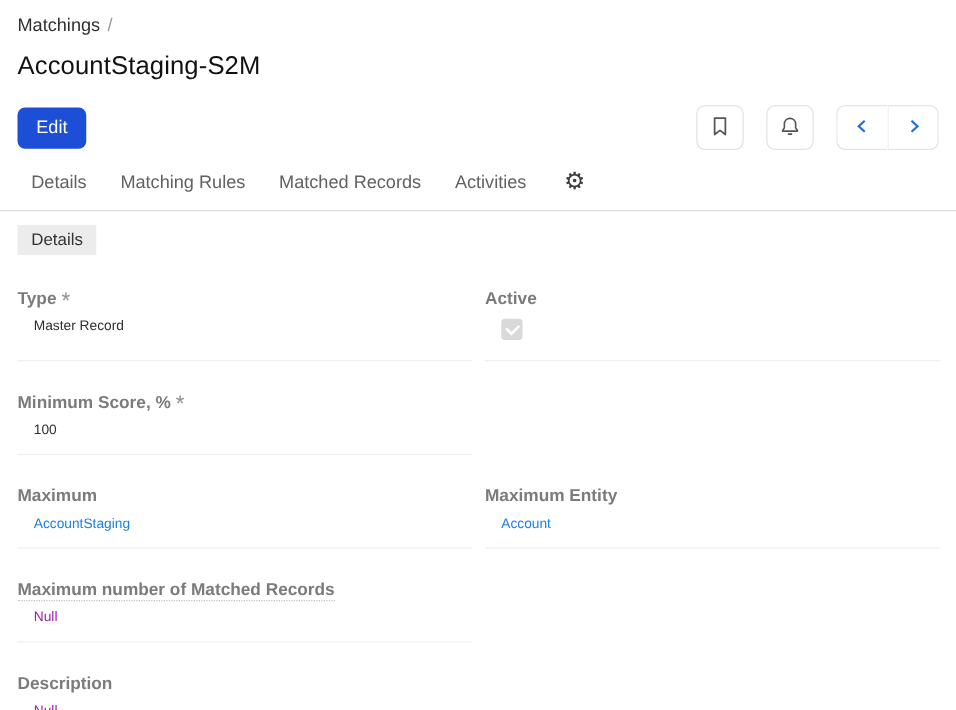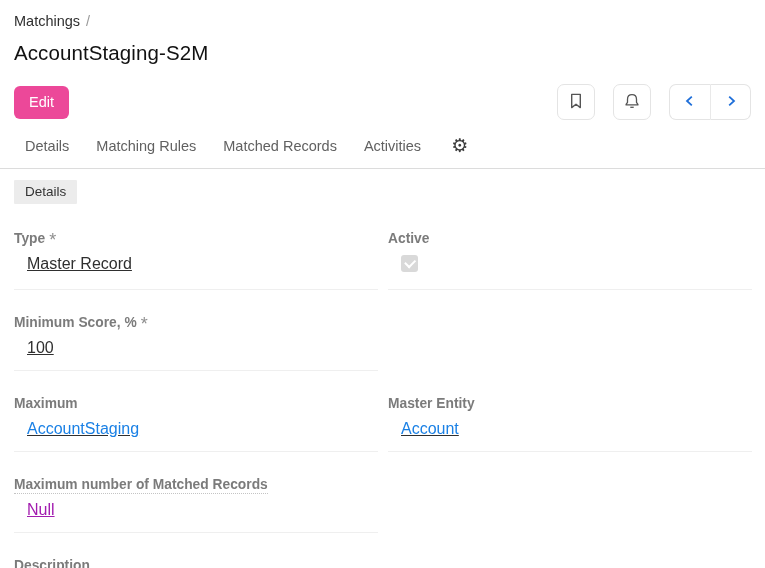--- a/index.html
+++ b/index.html
@@ -7,21 +7,21 @@
   body { font-family: "Liberation Sans", "DejaVu Sans", sans-serif; color: #333; }
 
   .header { padding: 13px 14px 0 14px; }
   .breadcrumb { font-size: 14.5px; color: #2f2f2f; }
   .breadcrumb a { color: #2f2f2f; text-decoration: none; cursor: pointer; }
   .breadcrumb .sep { color: #9a9a9a; margin-left: 6px; }
   .page-title { margin-top: 12px; font-size: 20.5px; font-weight: 400; color: #111; letter-spacing: 0.1px; }
 
   .actions-row { margin-top: 19px; display: flex; justify-content: space-between; align-items: center; }
   .btn-edit {
-    background: #ec4899; color: #fff; border: none; border-radius: 6px;
+    background: #1d4ed8; color: #fff; border: none; border-radius: 6px;
     font-size: 14.5px; padding: 7px 15px; height: 33px; cursor: pointer;
     font-family: inherit;
   }
   .right-icons { display: flex; align-items: center; gap: 18px; }
   .icon-btn {
     width: 38px; height: 36px; background: #fff; border: 1px solid #e4e4e4;
     border-radius: 7px; display: flex; align-items: center; justify-content: center;
     cursor: pointer; padding: 0;
   }
   .btn-group { display: flex; }
@@ -44,21 +44,21 @@
     display: grid; grid-template-columns: 1fr 1fr; column-gap: 10px;
   }
   .cell { border-bottom: 1px solid #efefef; margin-bottom: 25px; }
   .cell.empty { border-bottom: none; }
   .field-label { font-size: 13.8px; font-weight: 700; color: #7b7b7b; margin-bottom: 9px; }
   .req {
     color: #8f8f8f; font-weight: 400; font-size: 18px; line-height: 0;
     position: relative; top: 3px; margin-left: 4px;
   }
   .dotted { border-bottom: 1px dotted #c4c4c4; padding-bottom: 1px; }
-  .field-value { padding: 0 0 13px 13px; font-size: 16px; color: #2f2f2f; text-decoration: underline; }
+  .field-value { padding: 0 0 13px 13px; font-size: 11px; color: #2f2f2f; }
   .field-value.null { color: #a21caf; }
   .field-value a { color: #1a80e5; text-decoration: none; cursor: pointer; }
 
   .checkbox {
     width: 17px; height: 17px; background: #d9d9d9; border-radius: 3px;
     position: relative; display: inline-block;
   }
   .checkbox::after {
     content: ""; position: absolute; left: 4px; top: 4px;
     width: 8px; height: 4.5px;
@@ -148,21 +148,21 @@
   </div>
   <div class="cell empty"></div>
 
   <div class="cell">
     <div class="field-label">Maximum</div>
     <div class="field-value">
       <a>AccountStaging</a>
     </div>
   </div>
   <div class="cell">
-    <div class="field-label">Master Entity</div>
+    <div class="field-label">Maximum Entity</div>
     <div class="field-value">
       <a>Account</a>
     </div>
   </div>
 
   <div class="cell">
     <div class="field-label">
       <span class="dotted">Maximum number of Matched Records</span>
     </div>
     <div class="field-value null">Null</div>

